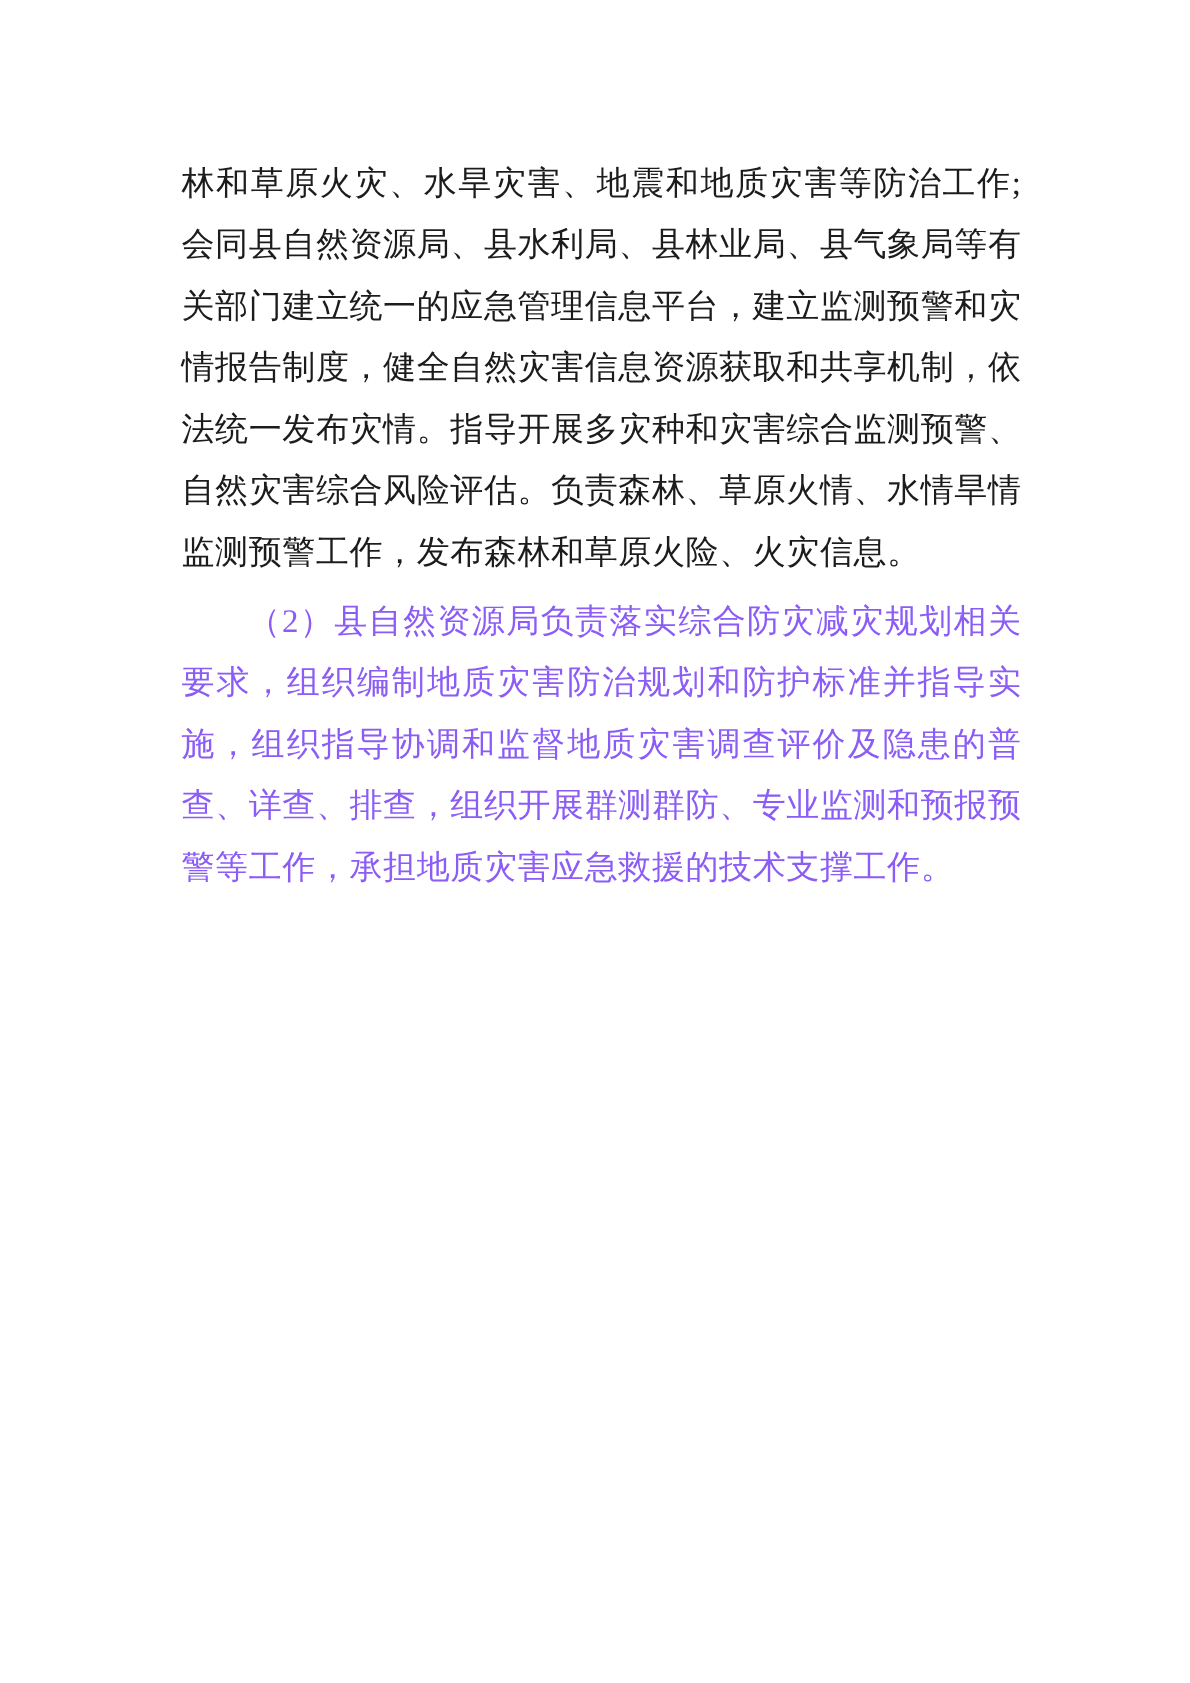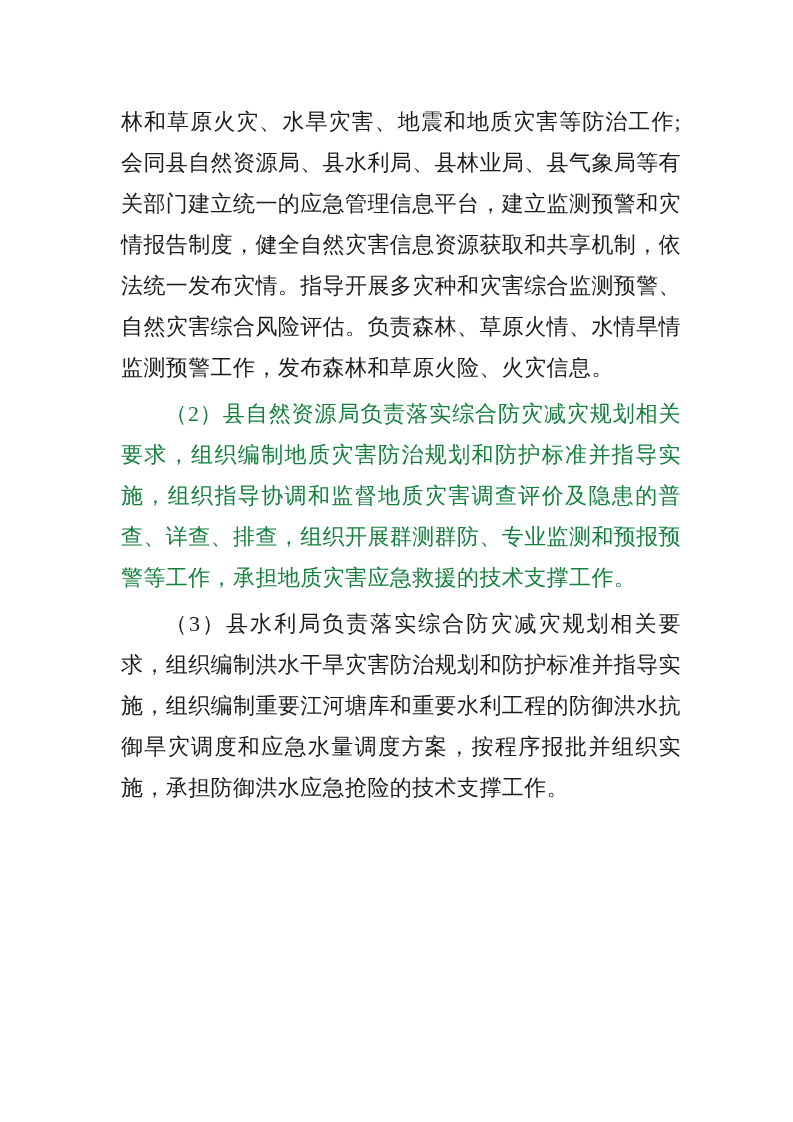--- a/index.html
+++ b/index.html
@@ -36,16 +36,15 @@
   .para.indented {
     text-indent: 2em;
   }
 </style>
 </head>
 <body>
 
 <div class="page" style="background: rgb(255, 255, 255);">
   <div class="doc-body" id="doc-body">
       <p class="para" style="color: rgb(28, 28, 28);">林和草原火灾、水旱灾害、地震和地质灾害等防治工作;会同县自然资源局、县水利局、县林业局、县气象局等有关部门建立统一的应急管理信息平台，建立监测预警和灾情报告制度，健全自然灾害信息资源获取和共享机制，依法统一发布灾情。指导开展多灾种和灾害综合监测预警、自然灾害综合风险评估。负责森林、草原火情、水情旱情监测预警工作，发布森林和草原火险、火灾信息。</p>
-      <p class="para indented" style="color: #15803d;">（2）县自然资源局负责落实综合防灾减灾规划相关要求，组织编制地质灾害防治规划和防护标准并指导实施，组织指导协调和监督地质灾害调查评价及隐患的普查、详查、排查，组织开展群测群防、专业监测和预报预警等工作，承担地质灾害应急救援的技术支撑工作。</p>
-      <p class="para indented" style="color: rgb(28, 28, 28);">（3）县水利局负责落实综合防灾减灾规划相关要求，组织编制洪水干旱灾害防治规划和防护标准并指导实施，组织编制重要江河塘库和重要水利工程的防御洪水抗御旱灾调度和应急水量调度方案，按程序报批并组织实施，承担防御洪水应急抢险的技术支撑工作。</p>
+      <p class="para indented" style="color: #8b5cf6;">（2）县自然资源局负责落实综合防灾减灾规划相关要求，组织编制地质灾害防治规划和防护标准并指导实施，组织指导协调和监督地质灾害调查评价及隐患的普查、详查、排查，组织开展群测群防、专业监测和预报预警等工作，承担地质灾害应急救援的技术支撑工作。</p>
     </div>
 </div>
 
 </body></html>

